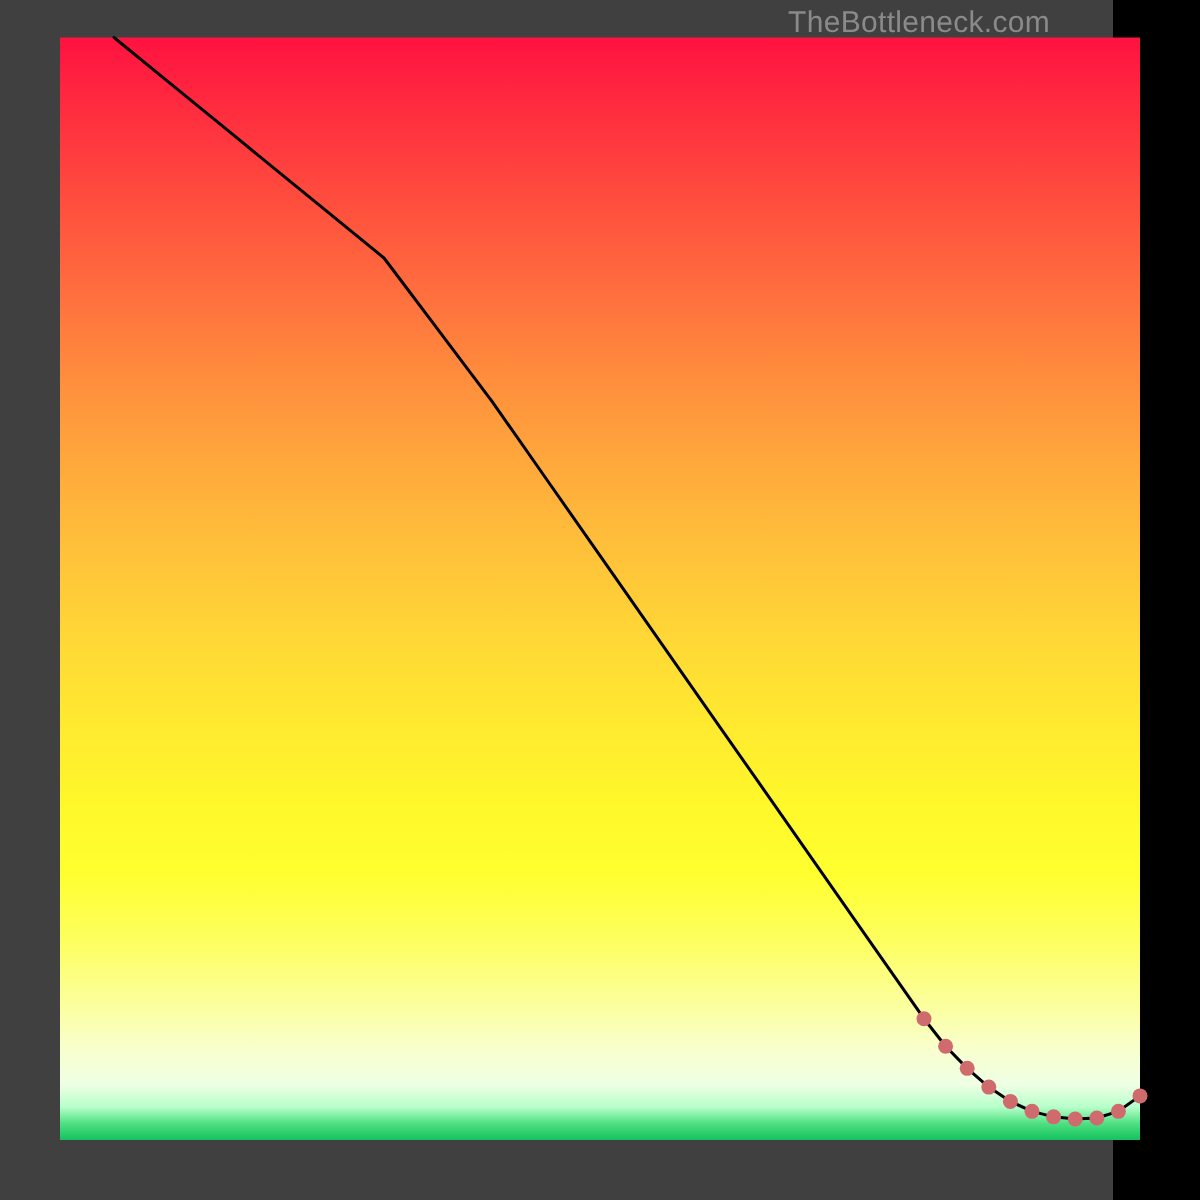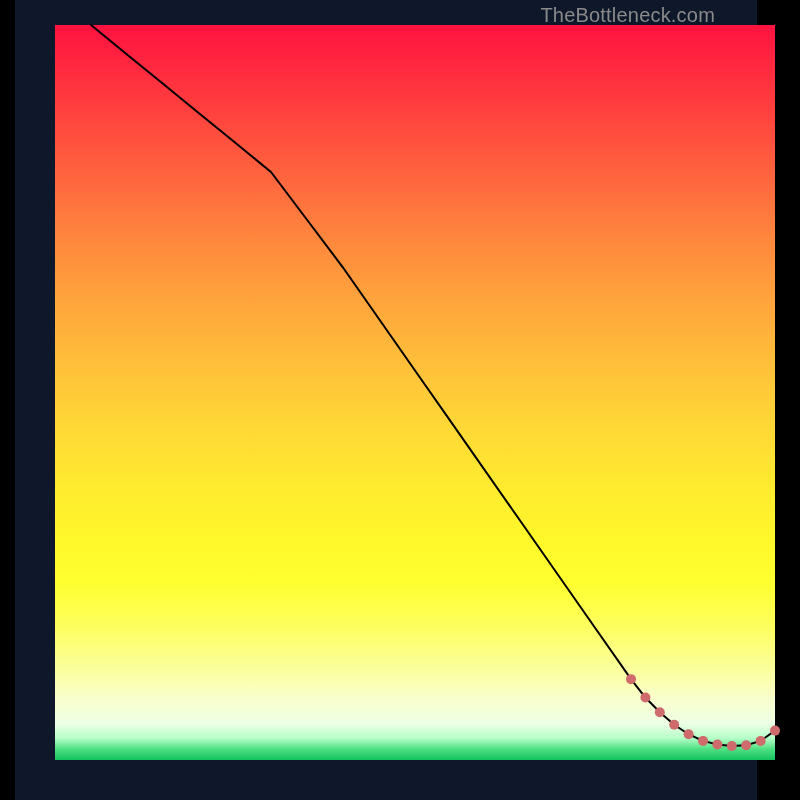--- a/index.html
+++ b/index.html
@@ -8,22 +8,21 @@
     width: 800px;
     height: 800px;
     background: #000000;
     overflow: hidden;
     font-family: Arial, Helvetica, sans-serif;
   }
   .stage {
     position: relative;
     width: 742px;
     height: 800px;
-    background: #0f172a;
-    margin-left: 15px;
+    background: #404040;
   }
   .plot {
     position: absolute;
     left: 40px;
     top: 25px;
     width: 720px;
     height: 735px;
     
     background: linear-gradient(to bottom,
       #ff1240 0%,

